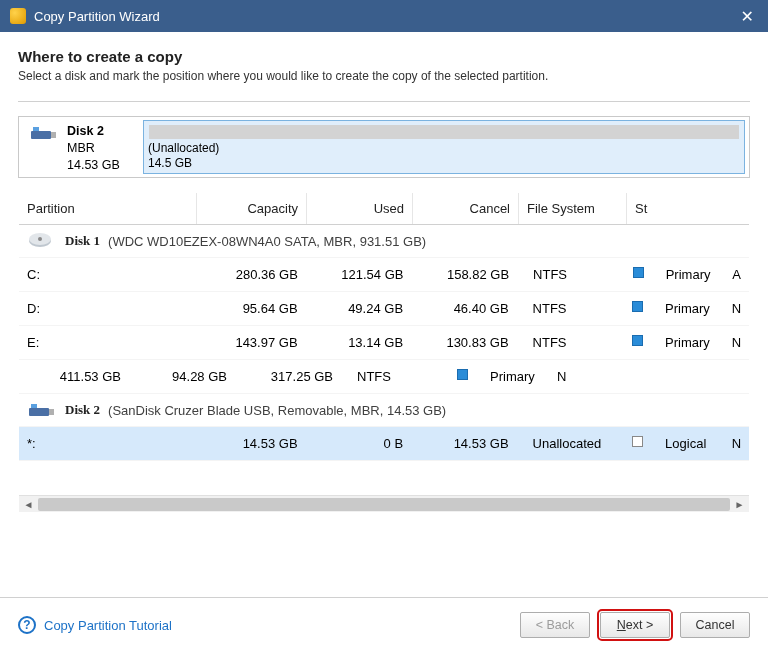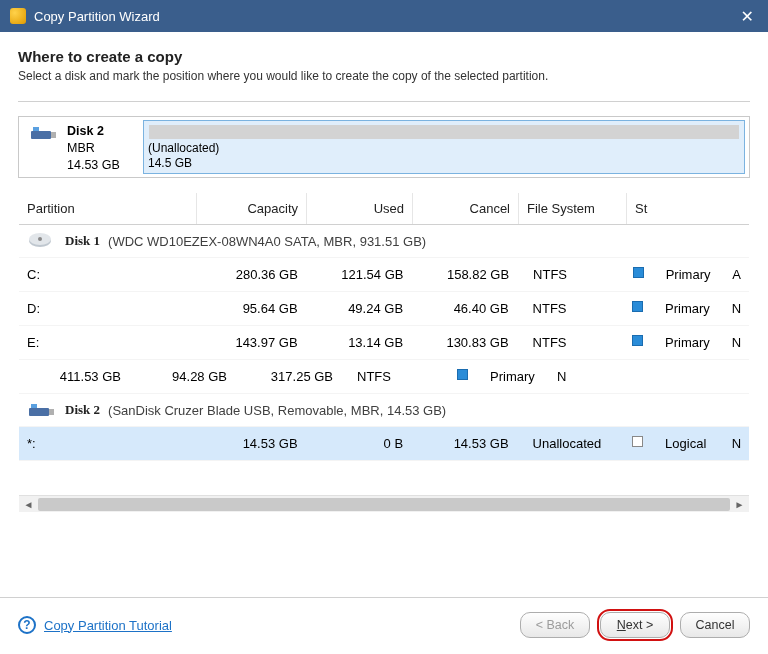--- a/index.html
+++ b/index.html
@@ -135,26 +135,26 @@
     align-items: center;
     justify-content: space-between;
     background:#fff;
   }
   .footer-left { display:flex; align-items:center; gap:8px; }
   .help-icon {
     width:18px; height:18px; border-radius:50%; border:2px solid #1d72c7;
     color:#1d72c7; font-size:12px; font-weight:bold; display:flex;
     align-items:center; justify-content:center;
   }
-  .tutorial-link { color:#1d72c7; text-decoration: underline; font-size:13px; cursor:pointer;}
+  .tutorial-link { color:#1d72c7; font-size:13px; cursor:pointer;}
   .footer-right { display:flex; gap:10px; }
   .btn {
     min-width: 70px; height:26px; padding: 0 12px;
     border:1px solid #adadad; background:linear-gradient(#fefefe,#e8e8e8);
-    font-size:12.5px; color:#333; cursor:pointer; border-radius:10px;
+    font-size:12.5px; color:#333; cursor:pointer; border-radius:2px;
   }
   .btn.disabled { color:#9c9c9c; cursor:default;}
   .btn.highlight { outline:2px solid #d11111; outline-offset:1px;}
   .btn .ul { text-decoration: underline; }
   
   .usb-icon, .hdd-icon {
     width:30px; height:20px; display:inline-block; position:relative;
   }
   .hdd-icon svg, .usb-icon svg { width:30px; height:20px; }
   .app-icon {

